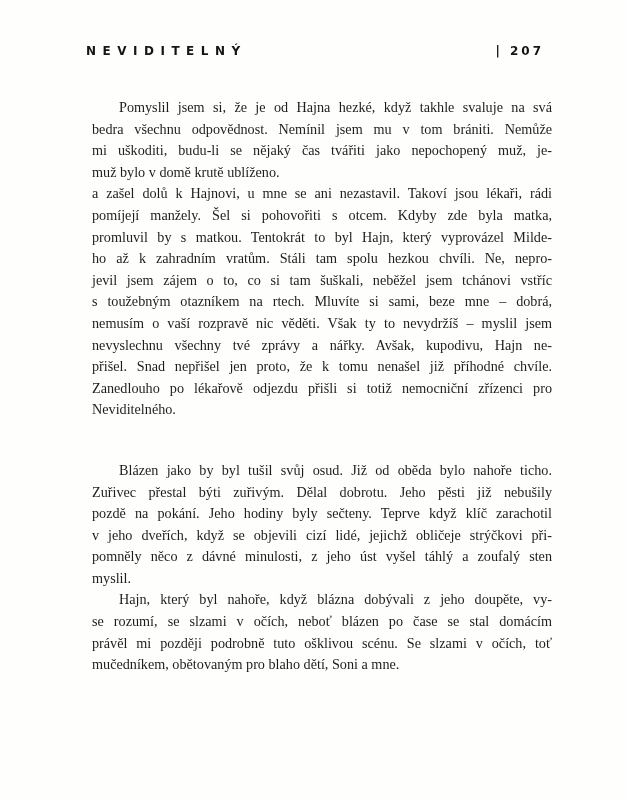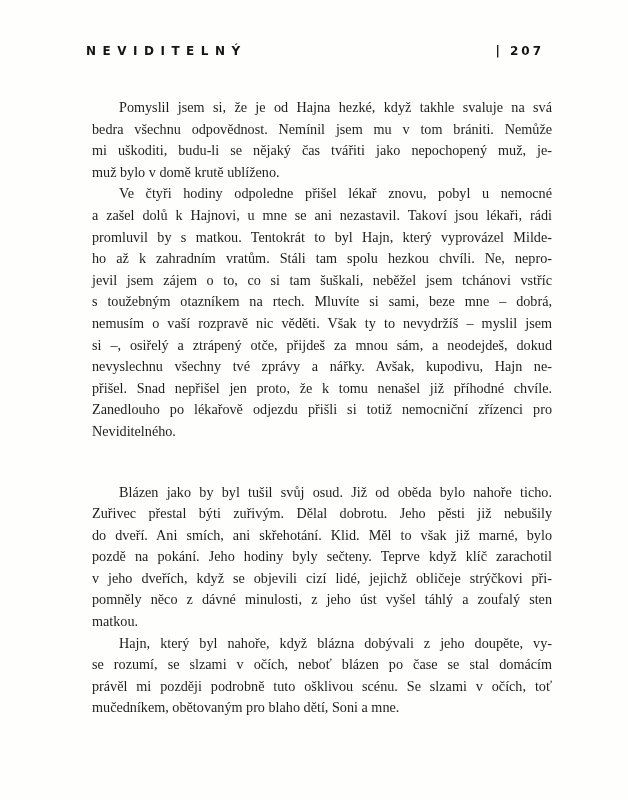--- a/index.html
+++ b/index.html
@@ -71,41 +71,39 @@
     <span class="page-number">| 207</span>
   </div>
   <div class="page-body">
       <div class="para">
         <div class="line first">Pomyslil jsem si, že je od Hajna hezké, když takhle svaluje na svá</div>
         <div class="line">bedra všechnu odpovědnost. Nemínil jsem mu v tom brániti. Nemůže</div>
         <div class="line">mi uškoditi, budu-li se nějaký čas tvářiti jako nepochopený muž, je-</div>
         <div class="line last">muž bylo v domě krutě ublíženo.</div>
       </div>
       <div class="para">
-        <div class="line first">Ve čtyři hodiny odpoledne přišel lékař znovu, pobyl u nemocné</div>
         <div class="line">a zašel dolů k Hajnovi, u mne se ani nezastavil. Takoví jsou lékaři, rádi</div>
+        <div class="line">pomíjejí manžely. Šel si pohovořiti s otcem. Kdyby zde byla matka,</div>
         <div class="line">promluvil by s matkou. Tentokrát to byl Hajn, který vyprovázel Milde-</div>
         <div class="line">ho až k zahradním vratům. Stáli tam spolu hezkou chvíli. Ne, nepro-</div>
         <div class="line">jevil jsem zájem o to, co si tam šuškali, neběžel jsem tchánovi vstříc</div>
         <div class="line">s toužebným otazníkem na rtech. Mluvíte si sami, beze mne – dobrá,</div>
         <div class="line">nemusím o vaší rozpravě nic věděti. Však ty to nevydržíš – myslil jsem</div>
-        <div class="line">si –, osiřelý a ztrápený otče, přijdeš za mnou sám, a neodejdeš, dokud</div>
         <div class="line">nevyslechnu všechny tvé zprávy a nářky. Avšak, kupodivu, Hajn ne-</div>
         <div class="line">přišel. Snad nepřišel jen proto, že k tomu nenašel již příhodné chvíle.</div>
         <div class="line">Zanedlouho po lékařově odjezdu přišli si totiž nemocniční zřízenci pro</div>
         <div class="line last">Neviditelného.</div>
       </div>
       <div class="para space-before">
         <div class="line first">Blázen jako by byl tušil svůj osud. Již od oběda bylo nahoře ticho.</div>
         <div class="line">Zuřivec přestal býti zuřivým. Dělal dobrotu. Jeho pěsti již nebušily</div>
-        <div class="line">do dveří. Ani smích, ani skřehotání. Klid. Měl to však již marné, bylo</div>
         <div class="line">pozdě na pokání. Jeho hodiny byly sečteny. Teprve když klíč zarachotil</div>
         <div class="line">v jeho dveřích, když se objevili cizí lidé, jejichž obličeje strýčkovi při-</div>
         <div class="line">pomněly něco z dávné minulosti, z jeho úst vyšel táhlý a zoufalý sten</div>
-        <div class="line last">matkou.</div>
+        <div class="line last">myslil.</div>
       </div>
       <div class="para">
         <div class="line first">Hajn, který byl nahoře, když blázna dobývali z jeho doupěte, vy-</div>
         <div class="line">se rozumí, se slzami v očích, neboť blázen po čase se stal domácím</div>
         <div class="line">právěl mi později podrobně tuto ošklivou scénu. Se slzami v očích, toť</div>
         <div class="line last">mučedníkem, obětovaným pro blaho dětí, Soni a mne.</div>
       </div>
     </div>
 </div>
 

